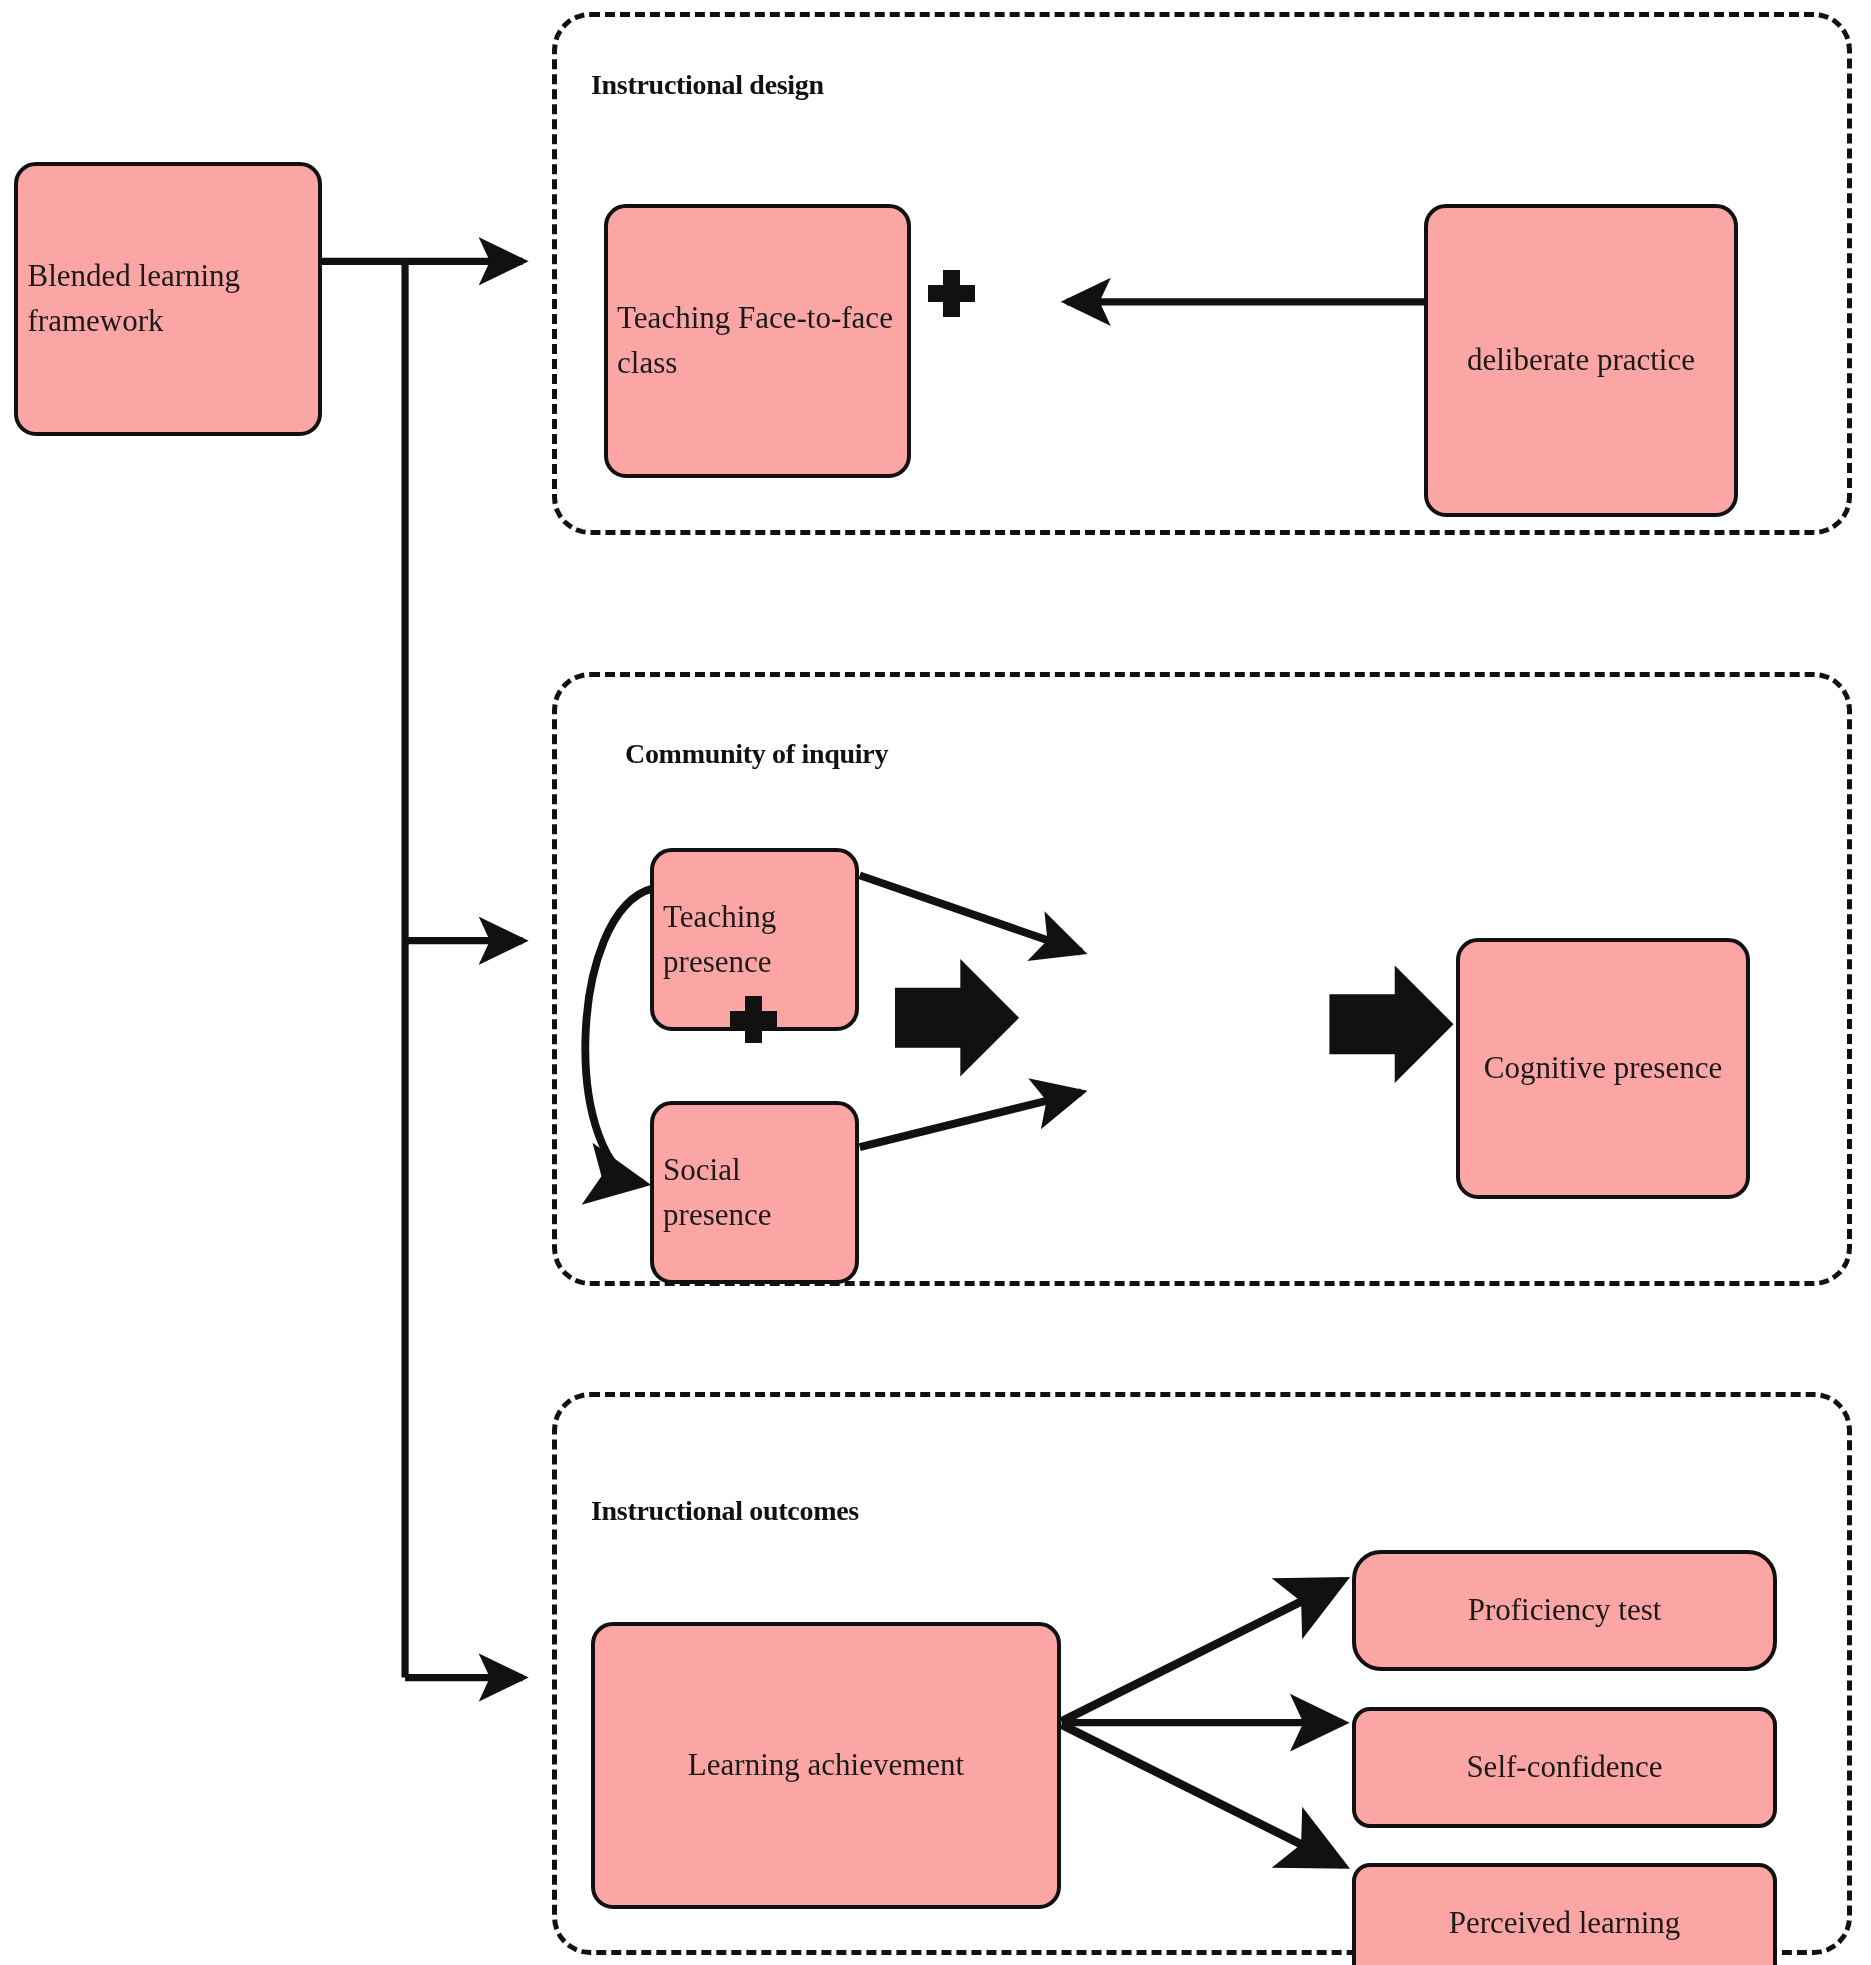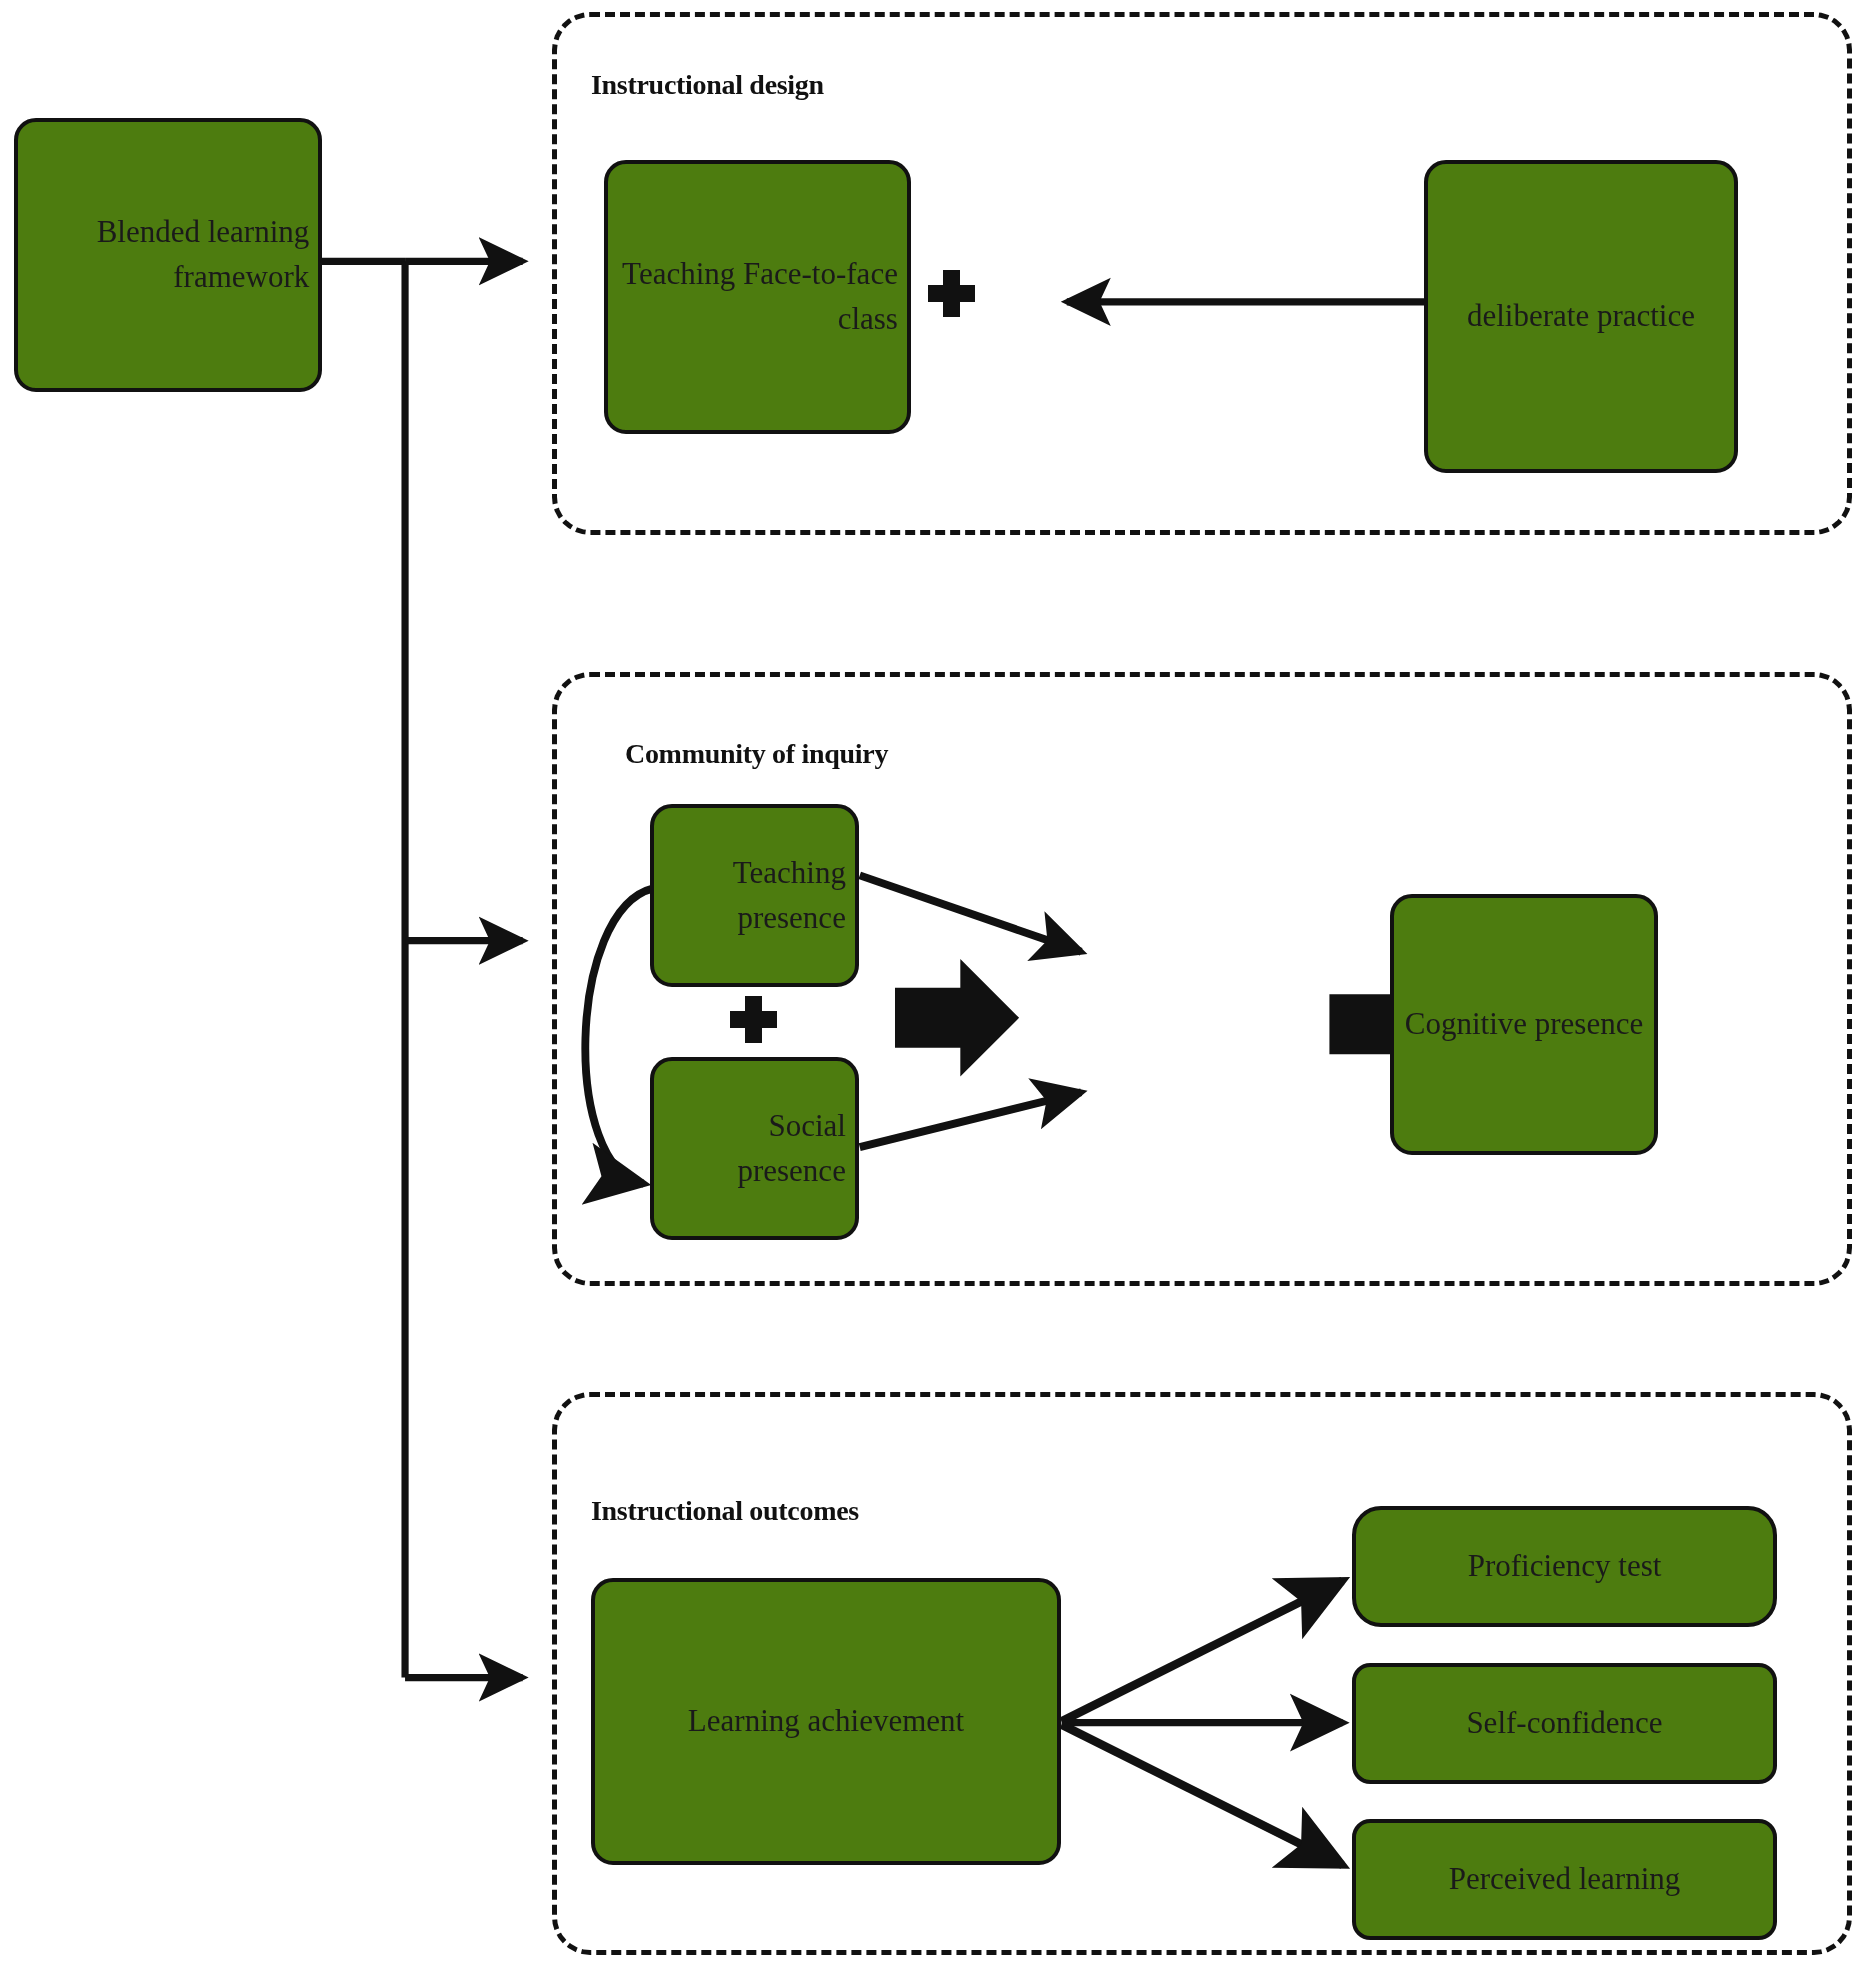--- a/index.html
+++ b/index.html
@@ -30,29 +30,30 @@
     color:#111;
     font-family:"Liberation Serif","DejaVu Serif",serif;
   }
 
   
   .node{
     position:absolute;
     box-sizing:border-box;
     border:4.6px solid #111;
     border-radius:22px;
-    background:#4d7c0f;
+    background:#fca5a5;
     display:flex;
     align-items:center;
     justify-content:center;
-    text-align:right;
+    text-align:left;
     font-size:31px;
     line-height:1.45;
     padding:3.9px 9.1px;
     color:#1a1a1a;
+    margin-top:44px;
   }
   .node span{display:block;}
 
   
   .plus{
     position:absolute;
     width:0;height:0;
   }
   .plus i{
     position:absolute;background:#111;display:block;
@@ -155,21 +156,21 @@
   <div class="plus" style="left:753px;top:1019px;">
     <i class="h"></i>
       <i class="v"></i>
   </div>
 
   <div class="node" style="left:650px;top:1057px;width:209px;height:183px;">
     <span>Social presence</span>
   </div>
 
 
-  <div class="node" style="left:1390px;top:894px;width:268px;height:261px;">
+  <div class="node" style="left:1456px;top:894px;width:294px;height:261px;">
     <span>Cognitive presence</span>
   </div>
 
   <div class="group" style="left:552px;top:1392px;width:1300px;height:563px;"></div>
   <div class="group-title" style="left:591px;top:1495px;">Instructional outcomes</div>
 
   <div class="node" style="left:591px;top:1578px;width:470px;height:287px;">
     <span>Learning achievement</span>
   </div>
 

